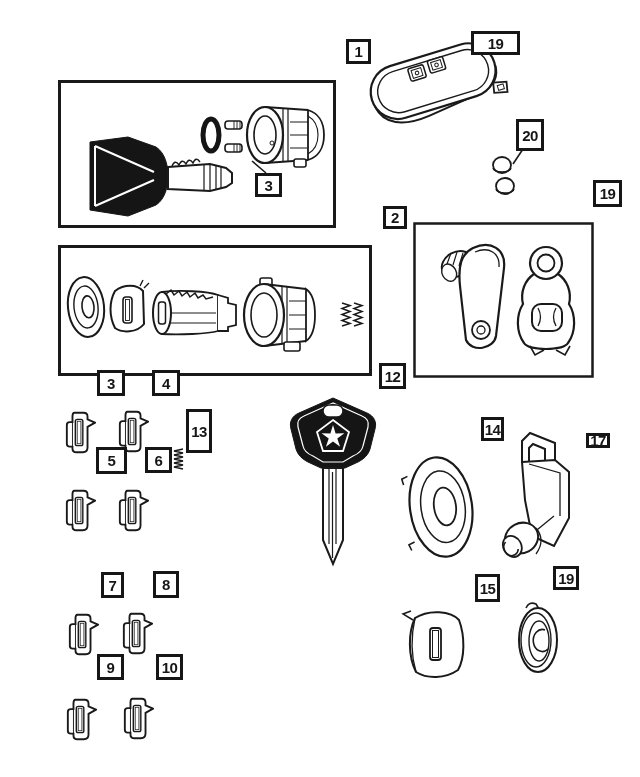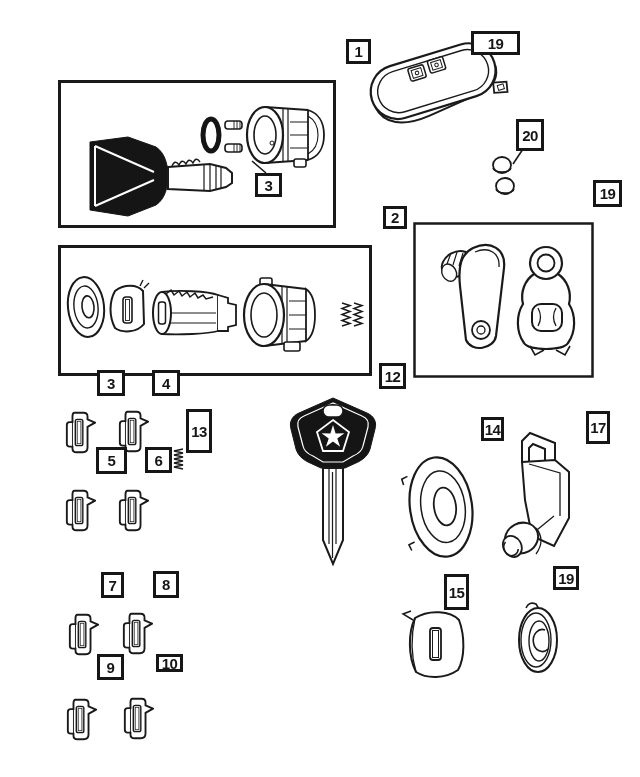--- a/index.html
+++ b/index.html
@@ -242,25 +242,25 @@
 
   <div class="callout" style="left:346px;top:39px;width:25px;height:25px">1</div>
   <div class="callout" style="left:383px;top:206px;width:24px;height:23px">2</div>
   <div class="callout" style="left:97px;top:370px;width:28px;height:26px">3</div>
   <div class="callout" style="left:152px;top:370px;width:28px;height:26px">4</div>
   <div class="callout" style="left:96px;top:447px;width:31px;height:27px">5</div>
   <div class="callout" style="left:145px;top:447px;width:27px;height:26px">6</div>
   <div class="callout" style="left:101px;top:572px;width:23px;height:26px">7</div>
   <div class="callout" style="left:153px;top:571px;width:26px;height:27px">8</div>
   <div class="callout" style="left:97px;top:654px;width:27px;height:26px">9</div>
-  <div class="callout" style="left:156px;top:654px;width:27px;height:18px">10</div>
+  <div class="callout" style="left:156px;top:654px;width:27px;height:26px">10</div>
   <div class="callout" style="left:255px;top:173px;width:27px;height:24px">3</div>
   <div class="callout" style="left:553px;top:566px;width:26px;height:24px">19</div>
   <div class="callout" style="left:186px;top:409px;width:26px;height:44px">13</div>
   <div class="callout" style="left:481px;top:417px;width:23px;height:24px">14</div>
-  <div class="callout" style="left:444px;top:574px;width:25px;height:36px">15</div>
+  <div class="callout" style="left:475px;top:574px;width:25px;height:28px">15</div>
   <div class="callout" style="left:379px;top:363px;width:27px;height:26px">12</div>
-  <div class="callout" style="left:586px;top:411px;width:24px;height:33px">17</div>
+  <div class="callout" style="left:586px;top:433px;width:24px;height:15px">17</div>
   <div class="callout" style="left:593px;top:180px;width:29px;height:27px">19</div>
   <div class="callout" style="left:471px;top:31px;width:49px;height:24px">19</div>
   <div class="callout" style="left:516px;top:119px;width:28px;height:32px">20</div>
 
 </div>
 
 </body></html>

